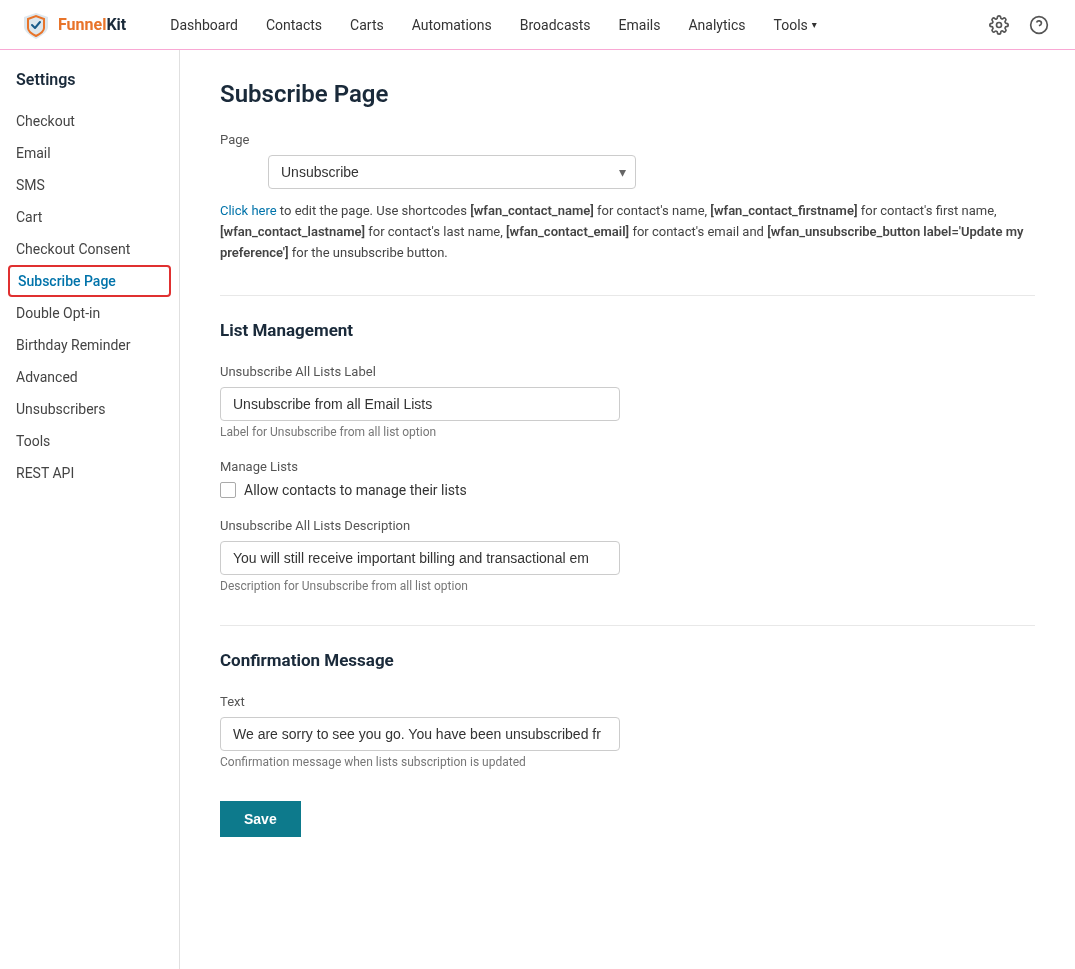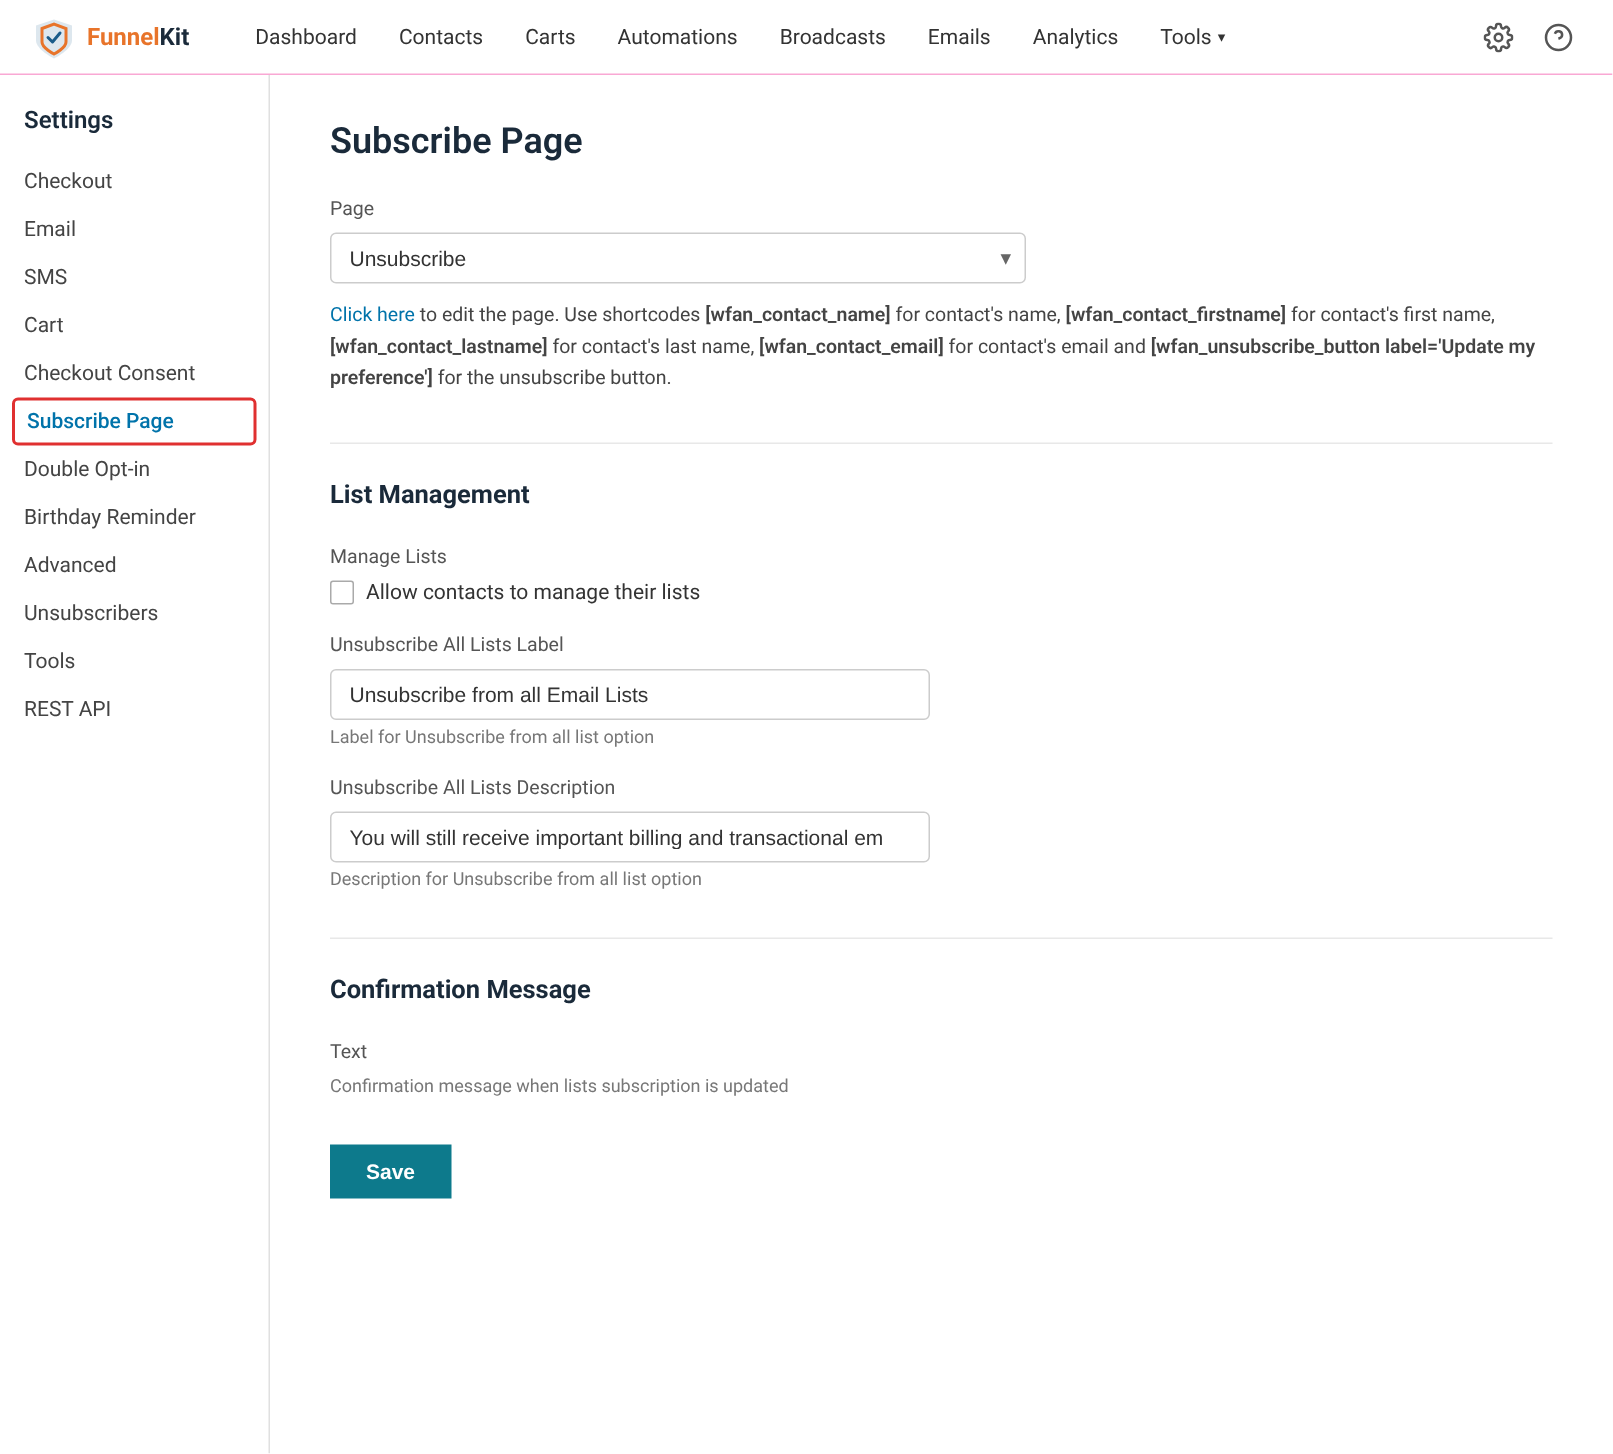--- a/index.html
+++ b/index.html
@@ -133,21 +133,22 @@
       margin-bottom: 8px;
       display: block;
     }
     .form-row {
       margin-bottom: 20px;
     }
 
     
     .select-wrapper {
       position: relative;
-      width: 464px;
+      width: 368px;
+      margin-left: 48px;
     }
     .select-field {
       width: 100%;
       padding: 8px 36px 8px 12px;
       border: 1px solid #ccc;
       border-radius: 4px;
       font-size: 14px;
       color: #333;
       background: #fff;
       appearance: none;
@@ -317,48 +318,49 @@
       </div>
     </div>
 
     <hr class="section-divider">
 
     
     <div class="form-section">
       <h2 class="section-heading">List Management</h2>
 
       <div class="form-row">
+        <span class="field-label">Unsubscribe All Lists Label</span>
+        <input type="text" class="text-input" value="Unsubscribe from all Email Lists" style="">
+        <div class="field-hint">Label for Unsubscribe from all list option</div>
+      </div>
+
+      <div class="form-row">
         <span class="field-label">Manage Lists</span>
         <div class="checkbox-row">
           <input type="checkbox" class="checkbox-input" style="">
           <label class="checkbox-label">Allow contacts to manage their lists</label>
         </div>
       </div>
 
       <div class="form-row">
-        <span class="field-label">Unsubscribe All Lists Label</span>
-        <input type="text" class="text-input" value="Unsubscribe from all Email Lists" style="">
-        <div class="field-hint">Label for Unsubscribe from all list option</div>
-      </div>
-
-      <div class="form-row">
         <span class="field-label">Unsubscribe All Lists Description</span>
         <input type="text" class="text-input" value="You will still receive important billing and transactional em" style="">
         <div class="field-hint">Description for Unsubscribe from all list option</div>
       </div>
     </div>
 
     <hr class="section-divider">
 
     
     <div class="form-section">
       <h2 class="section-heading">Confirmation Message</h2>
 
       <div class="form-row">
         <span class="field-label">Text</span>
+        <input type="text" class="text-input" value="We are sorry to see you go. You have been unsubscribed fr" style="">
         <div class="field-hint">Confirmation message when lists subscription is updated</div>
       </div>
     </div>
 
     
     <button class="save-button">Save</button>
 
   </main>
 </div>
 

